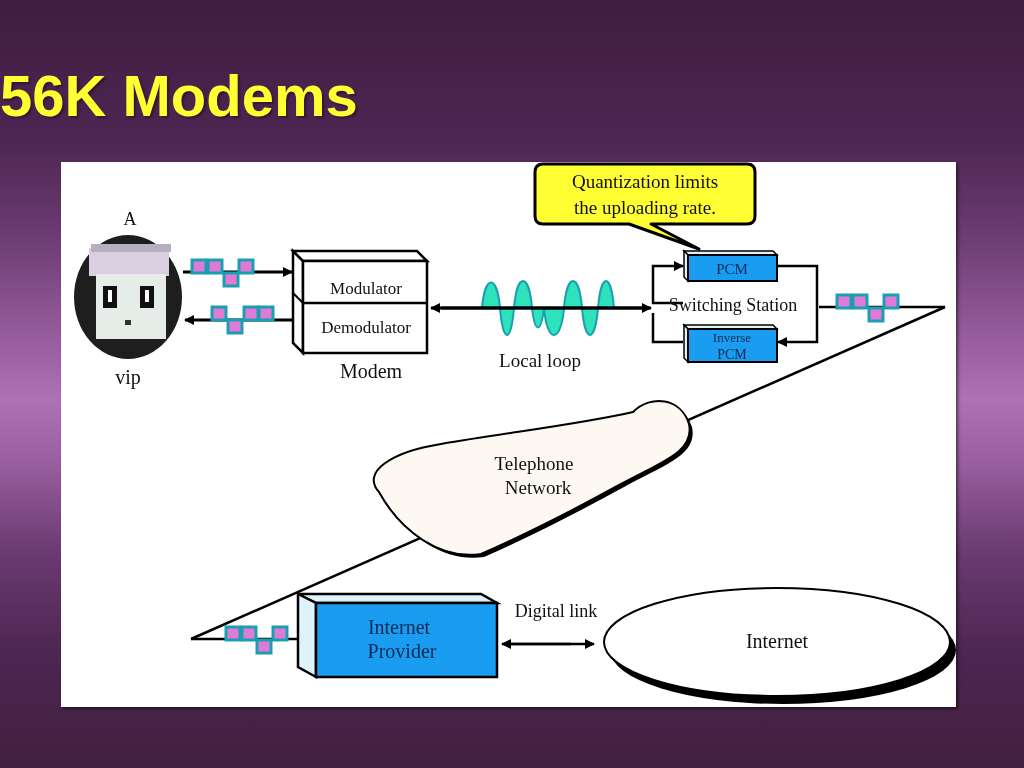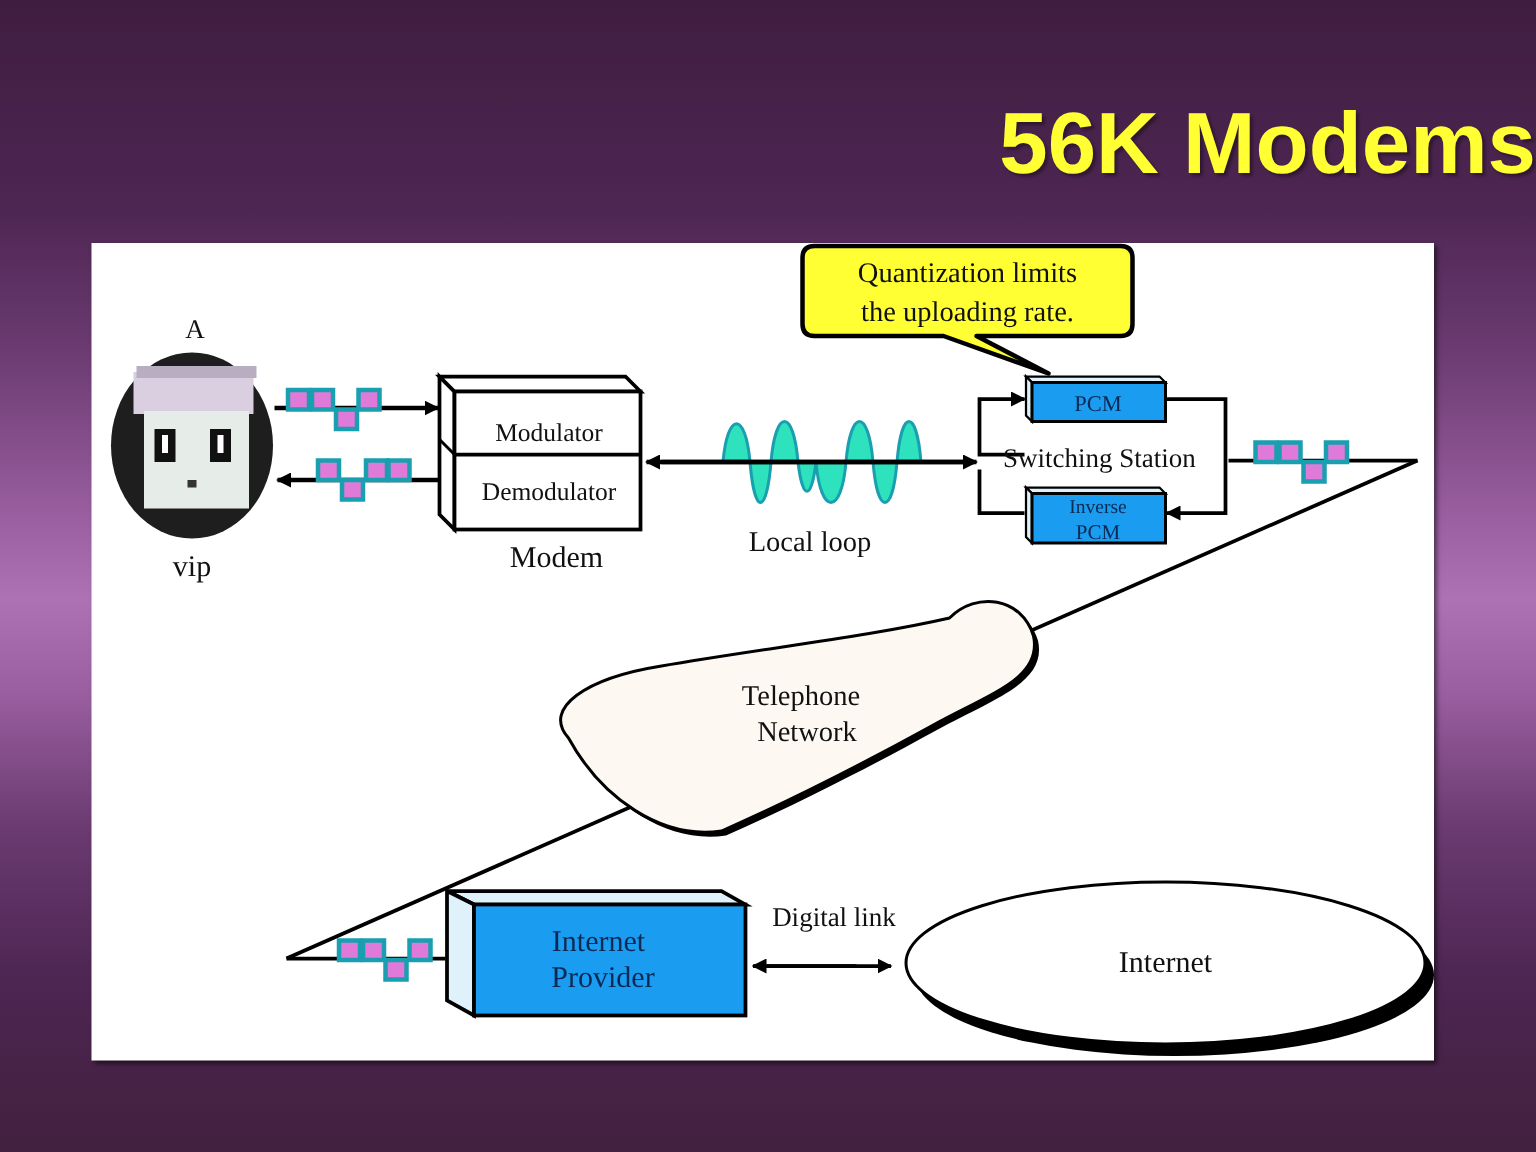--- a/index.html
+++ b/index.html
@@ -4,21 +4,21 @@
 <style>
   html, body { margin:0; padding:0; }
   body {
     width:1024px; height:768px; overflow:hidden; position:relative;
     background: linear-gradient(to bottom,
       #3f1d40 0%, #4d2652 18%, #6a3a70 30%, #9a5fa0 45%, #ad72b4 52%,
       #9a5fa0 60%, #6a3a70 72%, #4d2652 85%, #42203f 100%);
     font-family: "Liberation Serif", serif;
   }
   #title {
-    position:absolute; left:0; top:62px; width:1024px; text-align:right;
+    position:absolute; left:0; top:62px; width:1024px; text-align:left;
     font-family:"Liberation Sans", sans-serif; font-weight:bold;
     font-size:58px; color:#ffff33; letter-spacing:0px;
     text-shadow: 2px 2px 2px rgba(0,0,0,0.35);
   }
   #panel {
     position:absolute; left:61px; top:162px; width:895px; height:545px;
     background:#ffffff; box-shadow: 2px 2px 3px rgba(0,0,0,0.5);
   }
   svg text { font-family:"Liberation Serif", serif; fill:#111; }
 </style>

